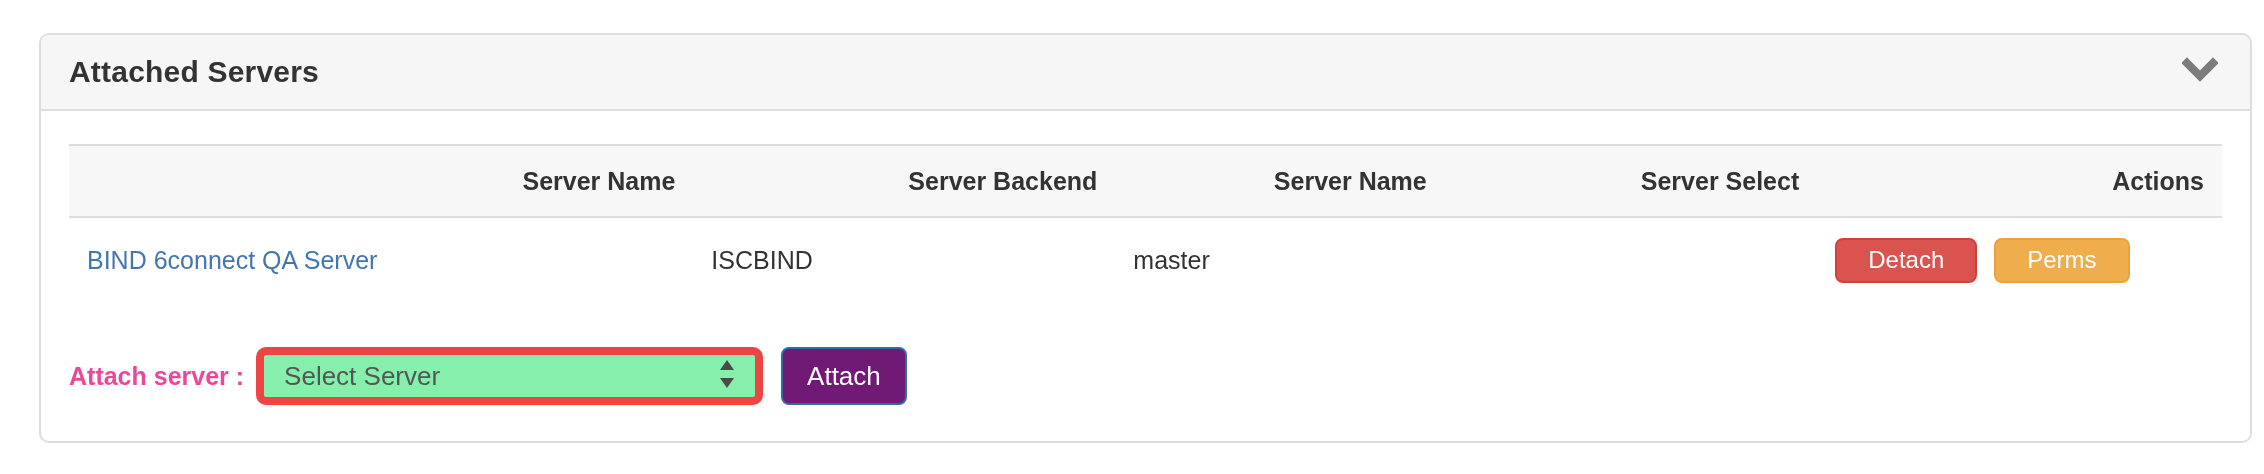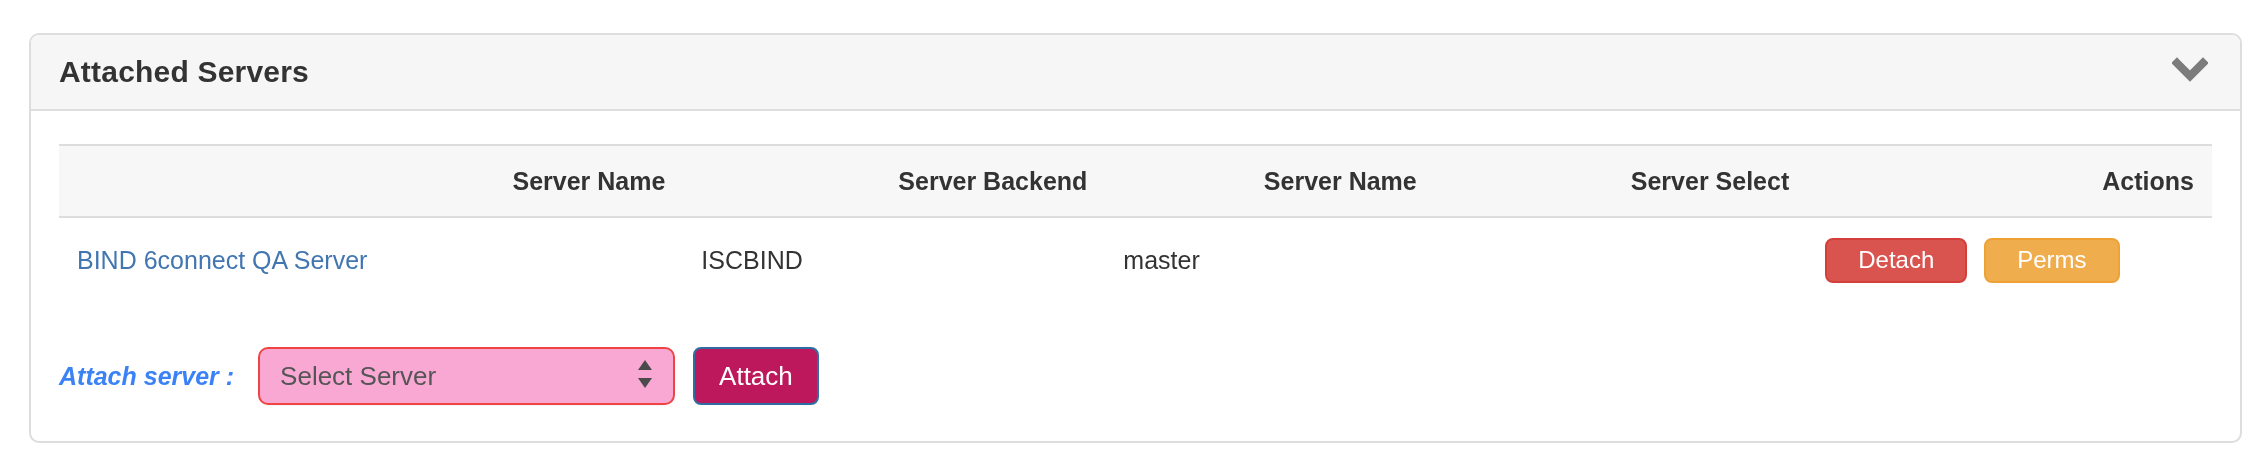--- a/index.html
+++ b/index.html
@@ -5,21 +5,21 @@
   * { margin: 0; padding: 0; box-sizing: border-box; }
   html, body {
     width: 2264px; height: 474px;
     background: #ffffff;
     font-family: "Liberation Sans", "DejaVu Sans", sans-serif;
     color: #333;
     overflow: hidden;
   }
   .panel {
     position: absolute;
-    left: 29px; top: 33px;
+    left: 39px; top: 33px;
     width: 2213px; height: 410px;
     background: #fff;
     border: 2px solid #ddd;
     border-radius: 10px;
   }
   .panel-header {
     height: 76px;
     background: #f6f6f6;
     border-bottom: 2px solid #ddd;
     border-radius: 8px 8px 0 0;
@@ -85,40 +85,39 @@
     font-size: 24px;
     color: #fff;
     padding: 7px 31px;
     line-height: 1.1;
     cursor: pointer;
     border: 2px solid transparent;
     vertical-align: middle;
   }
   .btn-danger  { background: #d9534f; border-color: #d43f3a; }
   .btn-warning { background: #f0ad4e; border-color: #eea236; }
-  .btn-primary { background: #be185d; border-color: #2e6da4; }
+  .btn-primary { background: #701a75; border-color: #2e6da4; }
   .btn + .btn { margin-left: 10px; }
   .attach-row {
     margin-top: 44px;
     display: flex;
     align-items: center;
   }
   .attach-label {
     font-size: 25px;
     font-weight: bold;
-    color: #3b82f6;
-    margin-right: 24px;
+    color: #ec4899;
+    margin-right: 12px;
     white-space: pre;
-    font-style: italic;
   }
   .server-select {
-    width: 417px;
+    width: 507px;
     height: 58px;
-    background: #f9a8d4;
-    border: 2px solid #ef4444;
+    background: #86efac;
+    border: 8px solid #ef4444;
     border-radius: 10px;
     display: flex;
     align-items: center;
     padding: 0 18px 0 20px;
     cursor: pointer;
     box-shadow: 0 1px 1px rgba(0,0,0,0.04);
   }
   .server-select .select-value {
     font-size: 26px;
     color: #555;

